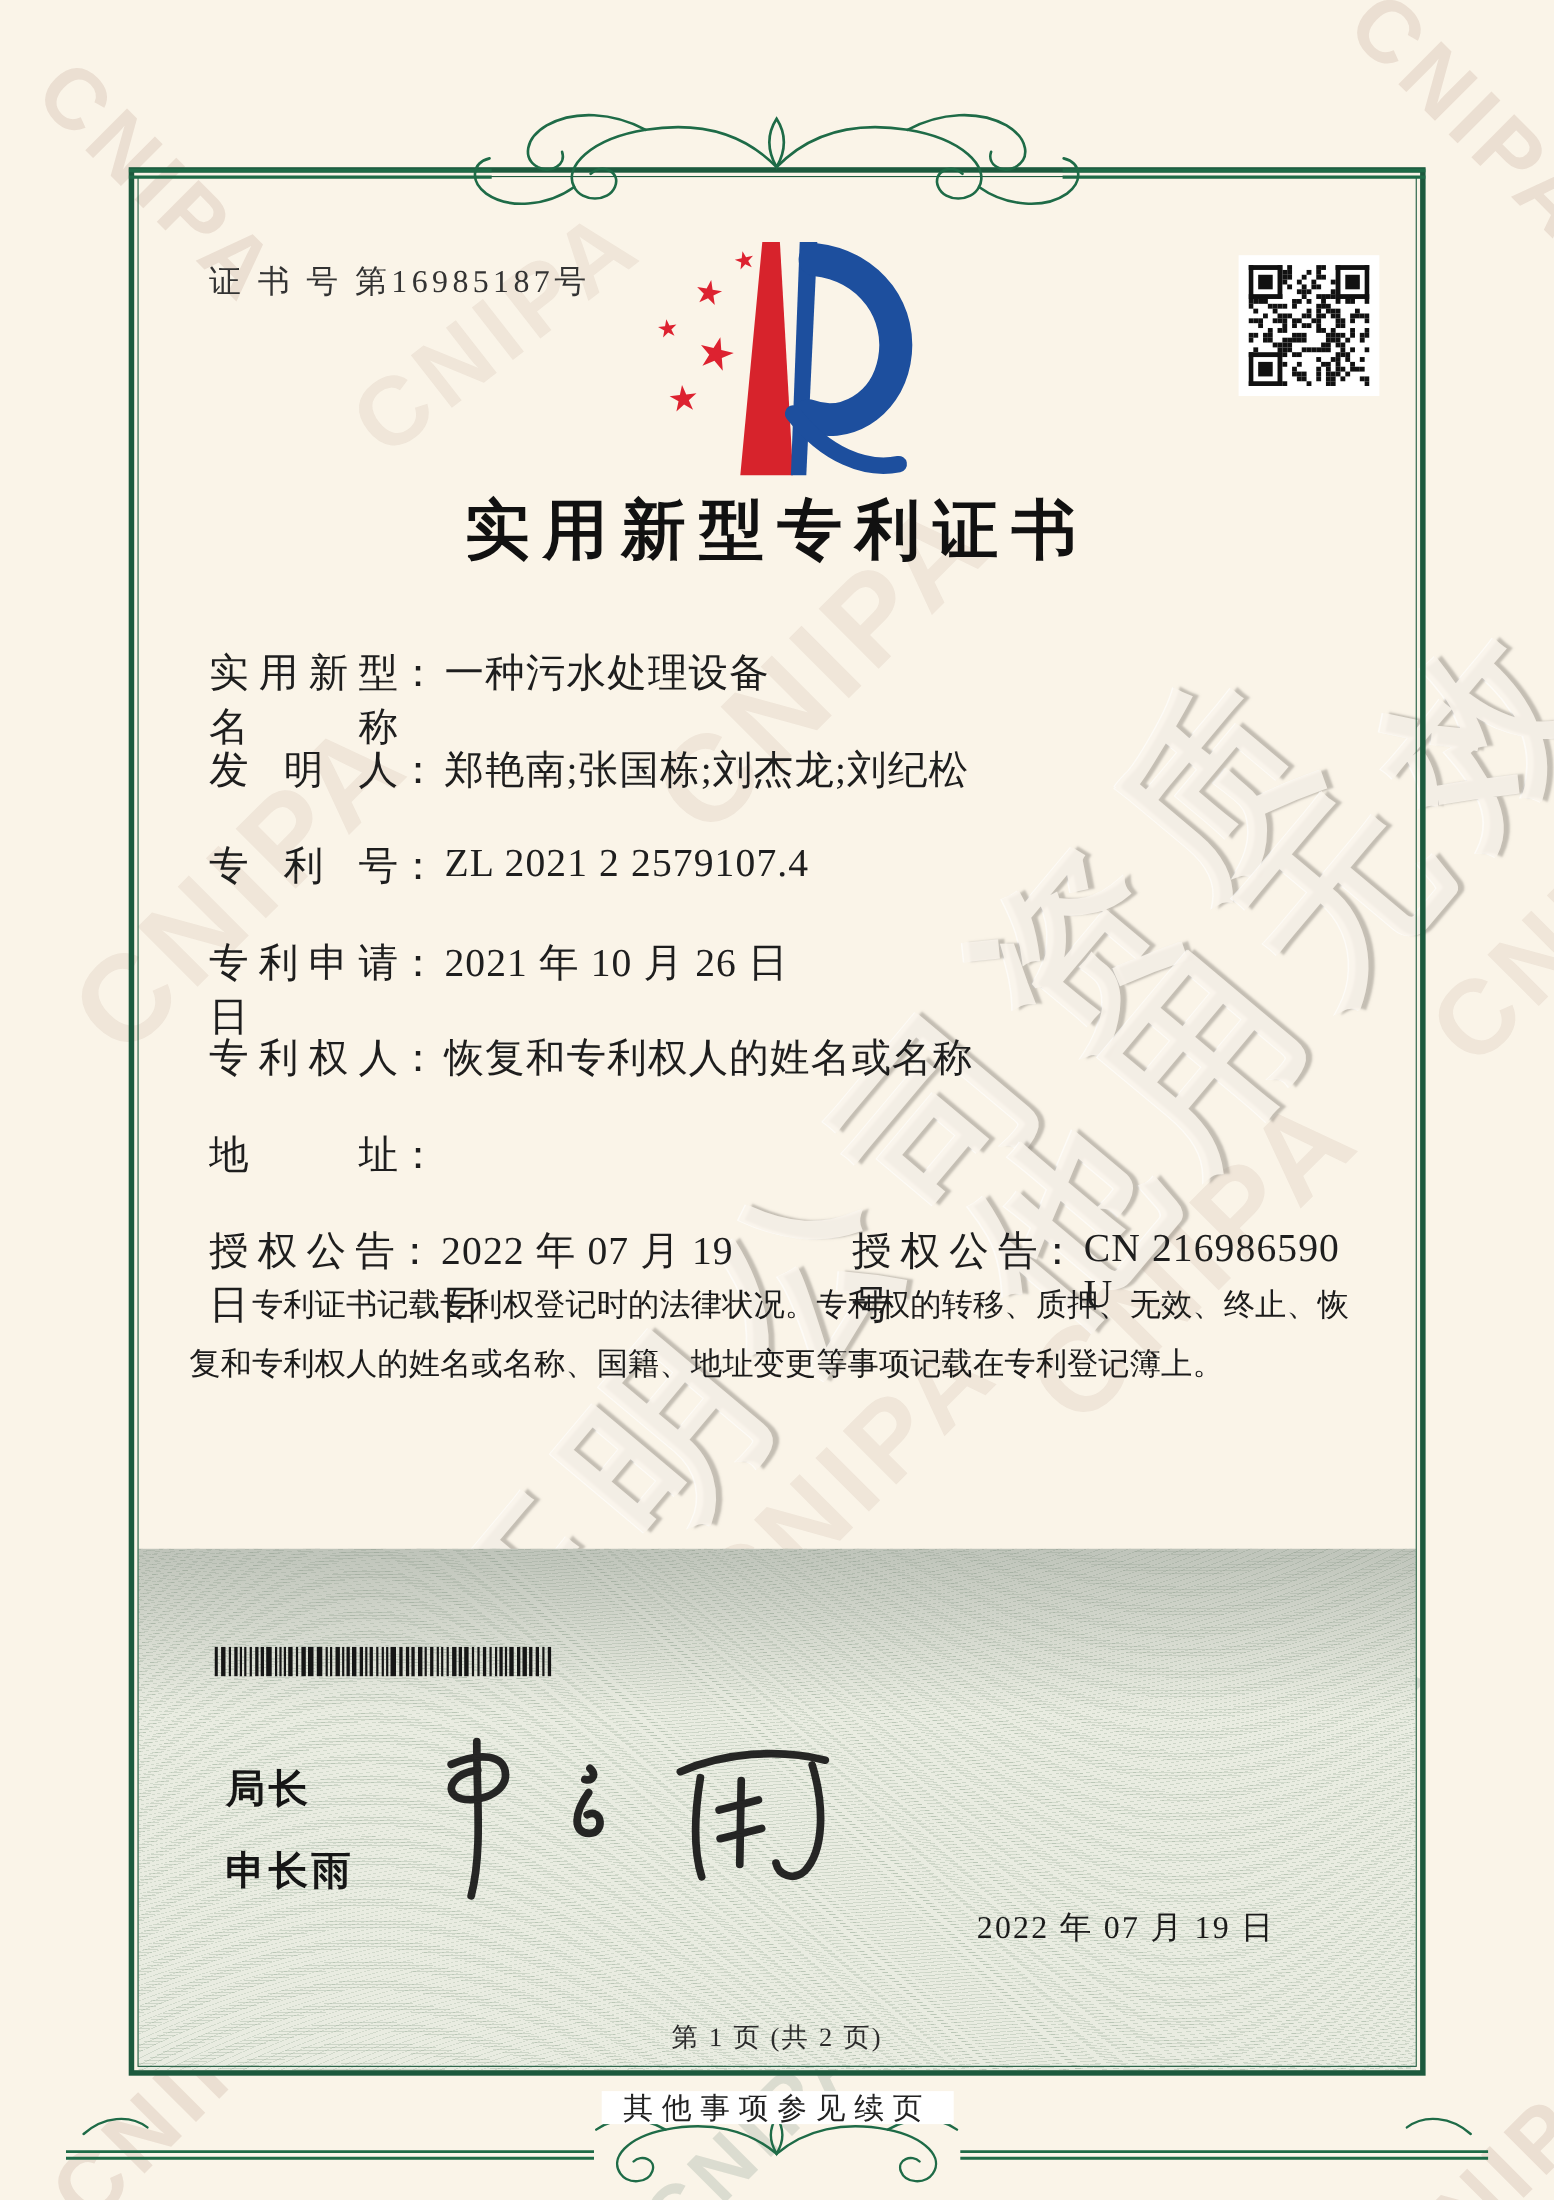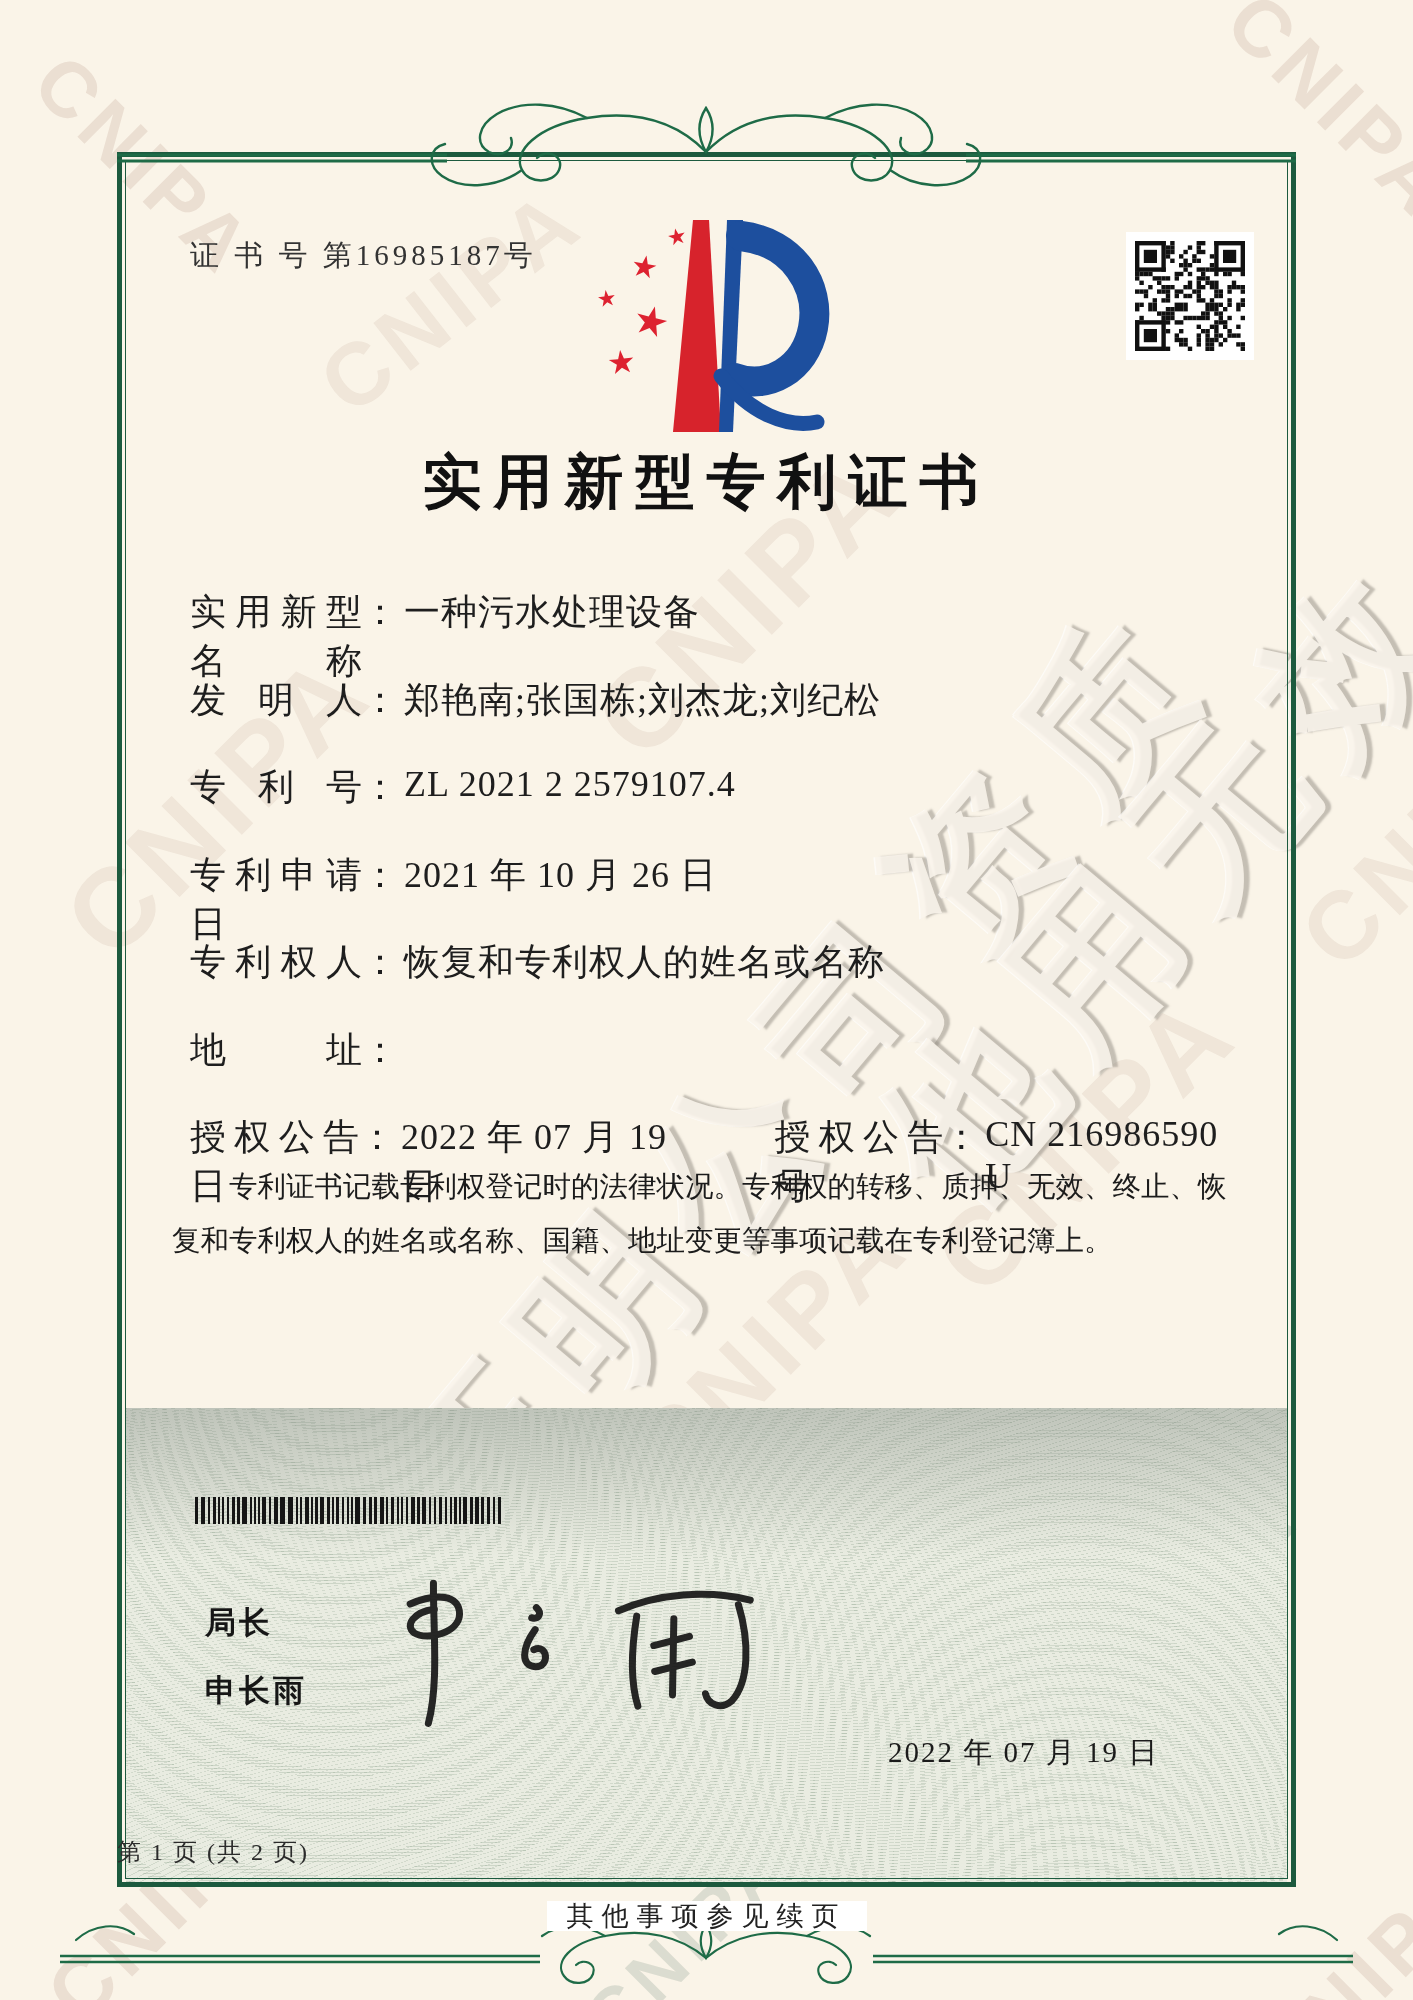--- a/index.html
+++ b/index.html
@@ -70,26 +70,26 @@
   }
   .f-colon{display:inline-block;margin-right:6px;}
   .f-value{letter-spacing:1px;}
   .cell2{margin-left:66px;display:flex;}
   
   .paras{position:absolute;left:172px;top:1160px;width:1078px;z-index:3;}
   .paras p{margin:0;font-size:28.5px;line-height:54px;text-indent:2em;color:#1b1b1b;}
   
   .barcode{position:absolute;left:195px;top:1497px;z-index:3;}
   .officer{position:absolute;left:205px;top:1602px;z-index:3;
-    font-family:"Liberation Sans", sans-serif;font-weight:600;font-size:31px;color:#161616;}
+    font-family:"Liberation Sans", sans-serif;font-weight:600;font-size:36px;color:#161616;}
   .officer div{margin-bottom:26px;letter-spacing:3px;}
   .signature{position:absolute;left:368px;top:1566px;z-index:3;transform:rotate(-2deg);}
   .issue-date{position:absolute;left:888px;top:1733px;z-index:3;font-size:29px;letter-spacing:2px;color:#1b1b1b;}
   .page-num{position:absolute;left:117px;width:1179px;top:1836px;z-index:3;
-    font-size:24px;color:#2b2b2b;letter-spacing:2px;}
+    text-align:center;font-size:24px;color:#2b2b2b;letter-spacing:2px;}
   .footer-note{position:absolute;left:0;width:1413px;top:1898px;z-index:3;text-align:center;}
   .footer-note span{
     background:#ffffff;padding:0 20px;font-size:27px;letter-spacing:8px;color:#222;
   }
   .ornament{position:absolute;z-index:2;pointer-events:none;}
 </style>
 </head>
 <body>
 
 <div class="wm-cnipa" style="left:8px;top:120px;font-size:78px;transform:rotate(45deg);color:rgba(190,158,142,0.25);">CNIPA</div>

